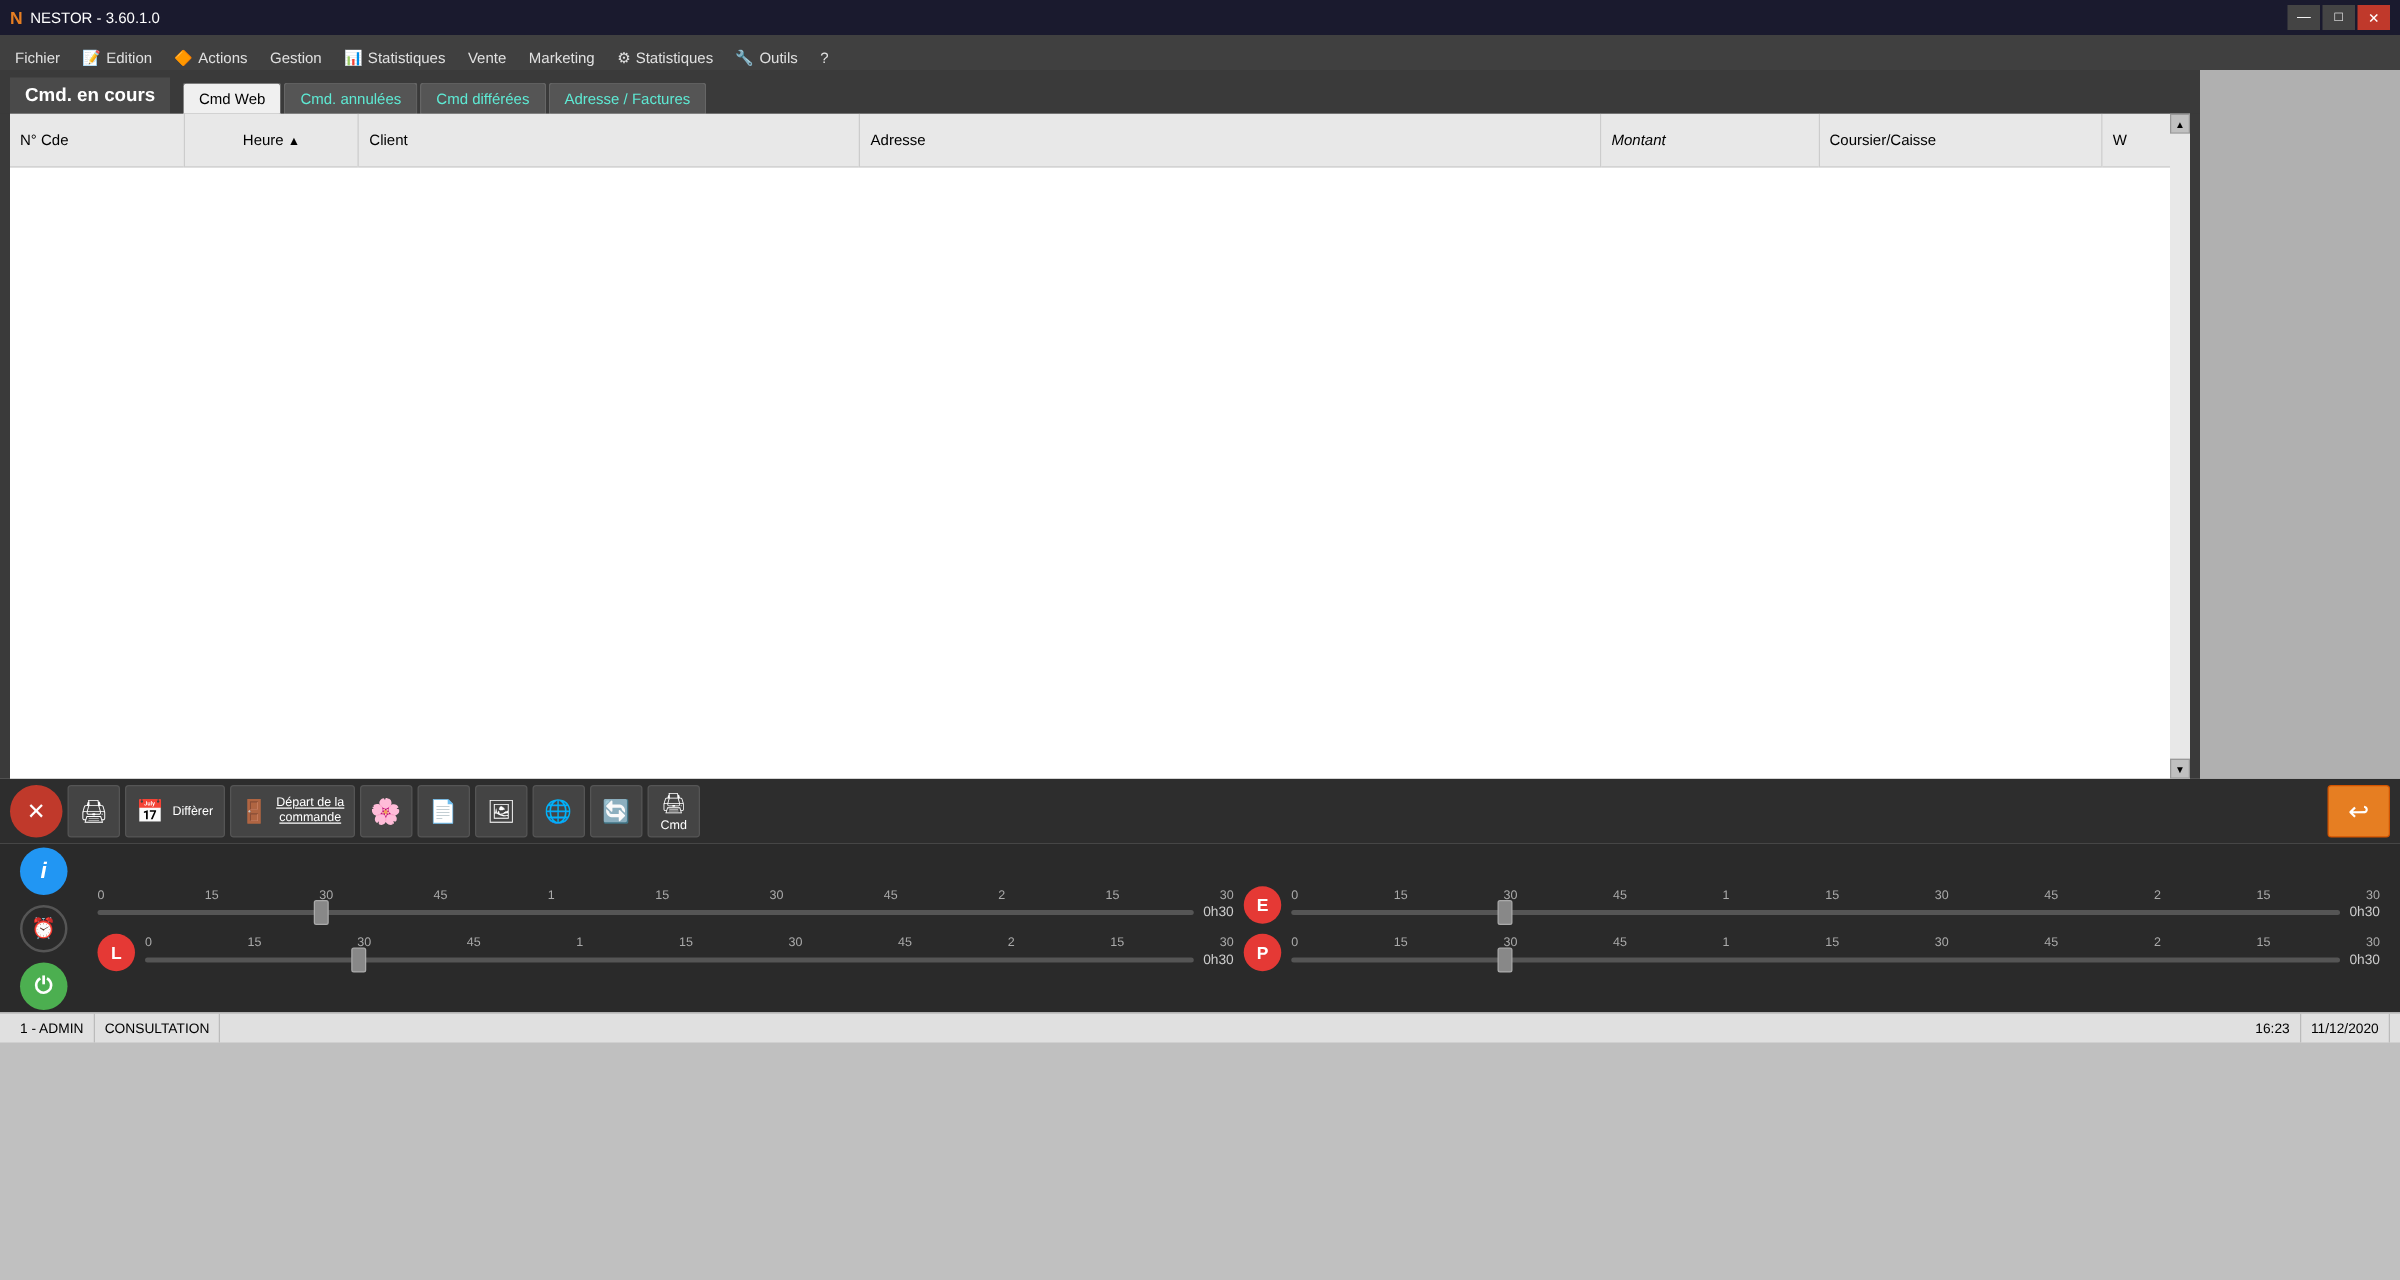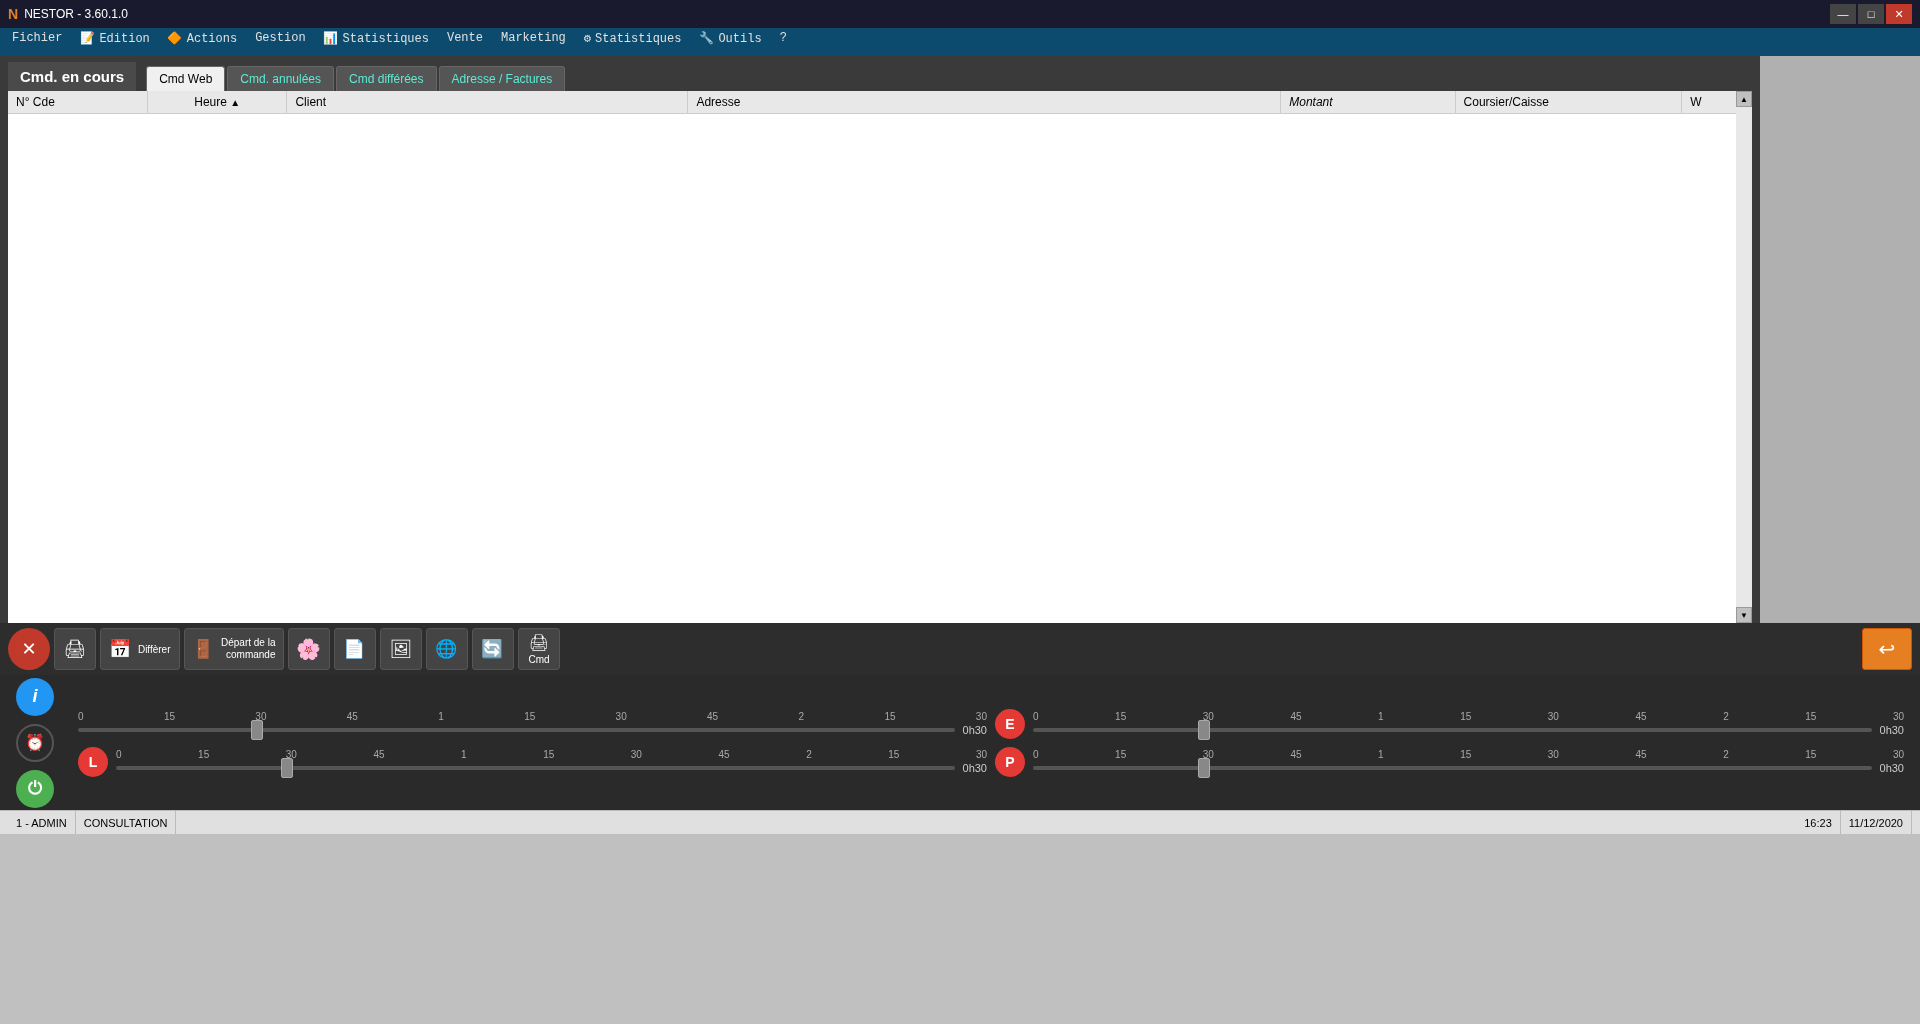--- a/index.html
+++ b/index.html
@@ -22,26 +22,25 @@
       width: 26px; height: 20px;
       background: #444;
       border: none; color: white; cursor: pointer;
       font-size: 11px; display: flex; align-items: center; justify-content: center;
     }
     .title-btn.close { background: #c0392b; }
 
     
     #menu-bar {
       height: 28px;
-      background: #0c4a6e;
-      display: flex;
-      align-items: flex-start;
+      background: #404040;
+      display: flex;
+      align-items: flex-end;
       padding: 0 4px;
       gap: 2px;
-      font-family: Liberation Mono, monospace;
     }
     .menu-item {
       padding: 3px 8px;
       color: #e0e0e0;
       cursor: pointer;
       font-size: 12px;
       display: flex; align-items: center; gap: 4px;
       border-radius: 2px;
     }
 
@@ -101,21 +100,21 @@
     #data-table {
       width: 100%;
       border-collapse: collapse;
       font-size: 12px;
     }
     #data-table thead tr {
       background: #e8e8e8;
       border-bottom: 1px solid #ccc;
     }
     #data-table th {
-      padding: 4px 8px;
+      padding: 14px 8px;
       text-align: left;
       font-weight: normal;
       border-right: 1px solid #ccc;
       white-space: nowrap;
       user-select: none;
       cursor: pointer;
     }
     .sort-indicator { font-size: 10px; }
     #scrollbar-right {
       position: absolute;
@@ -386,21 +385,21 @@
     <span style="font-size:18px;">🖨</span>
   </button>
 
   <button class="toolbar-btn toolbar-btn-wide" style="flex-direction:row;gap:6px;">
     <span style="font-size:18px;">📅</span>
     <span>Diffèrer</span>
   </button>
 
   <button class="toolbar-btn toolbar-btn-wide" style="flex-direction:row;gap:6px;min-width:100px;">
     <span style="font-size:18px;">🚪</span>
-    <span style="font-size:10px;text-align:right;line-height:1.2;">Départ de la<br>commande</span>
+    <span style="font-size:10px;text-align:center;line-height:1.2;text-decoration:underline;">Départ de la<br>commande</span>
   </button>
 
   <button class="toolbar-btn">
     <span style="font-size:20px;">🌸</span>
   </button>
 
   <button class="toolbar-btn">
     <span style="font-size:18px;">📄</span>
   </button>
 

